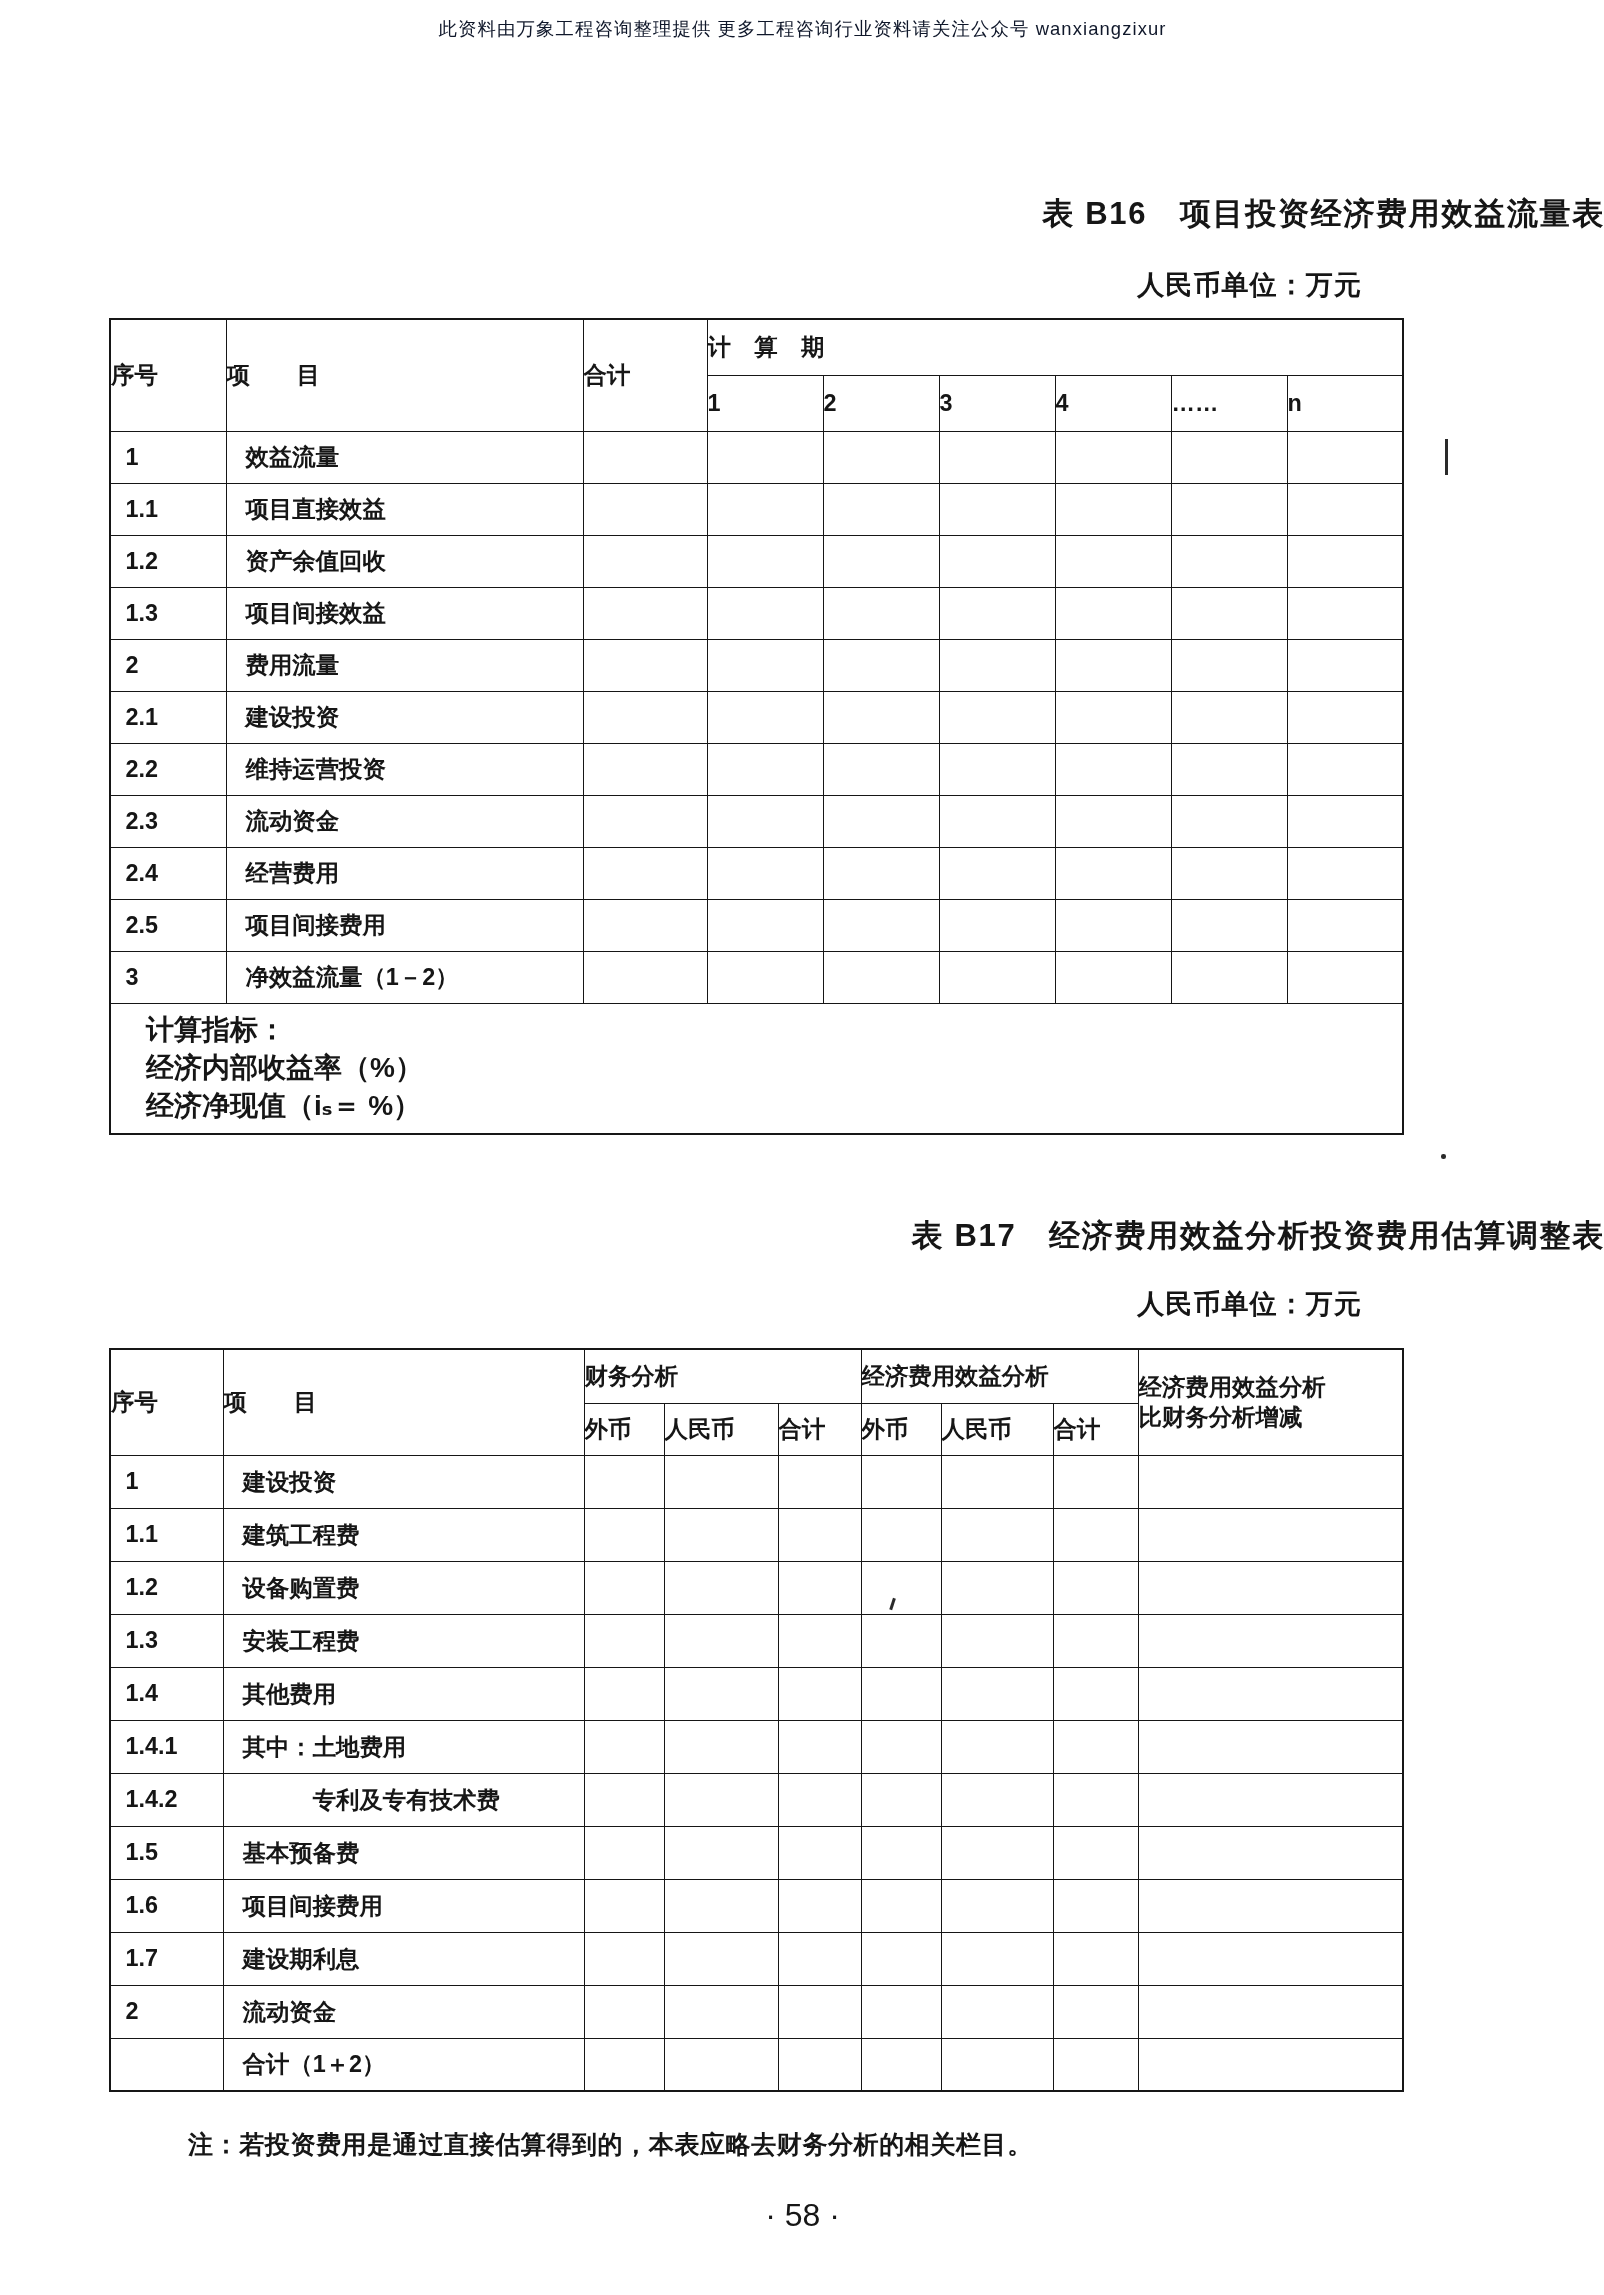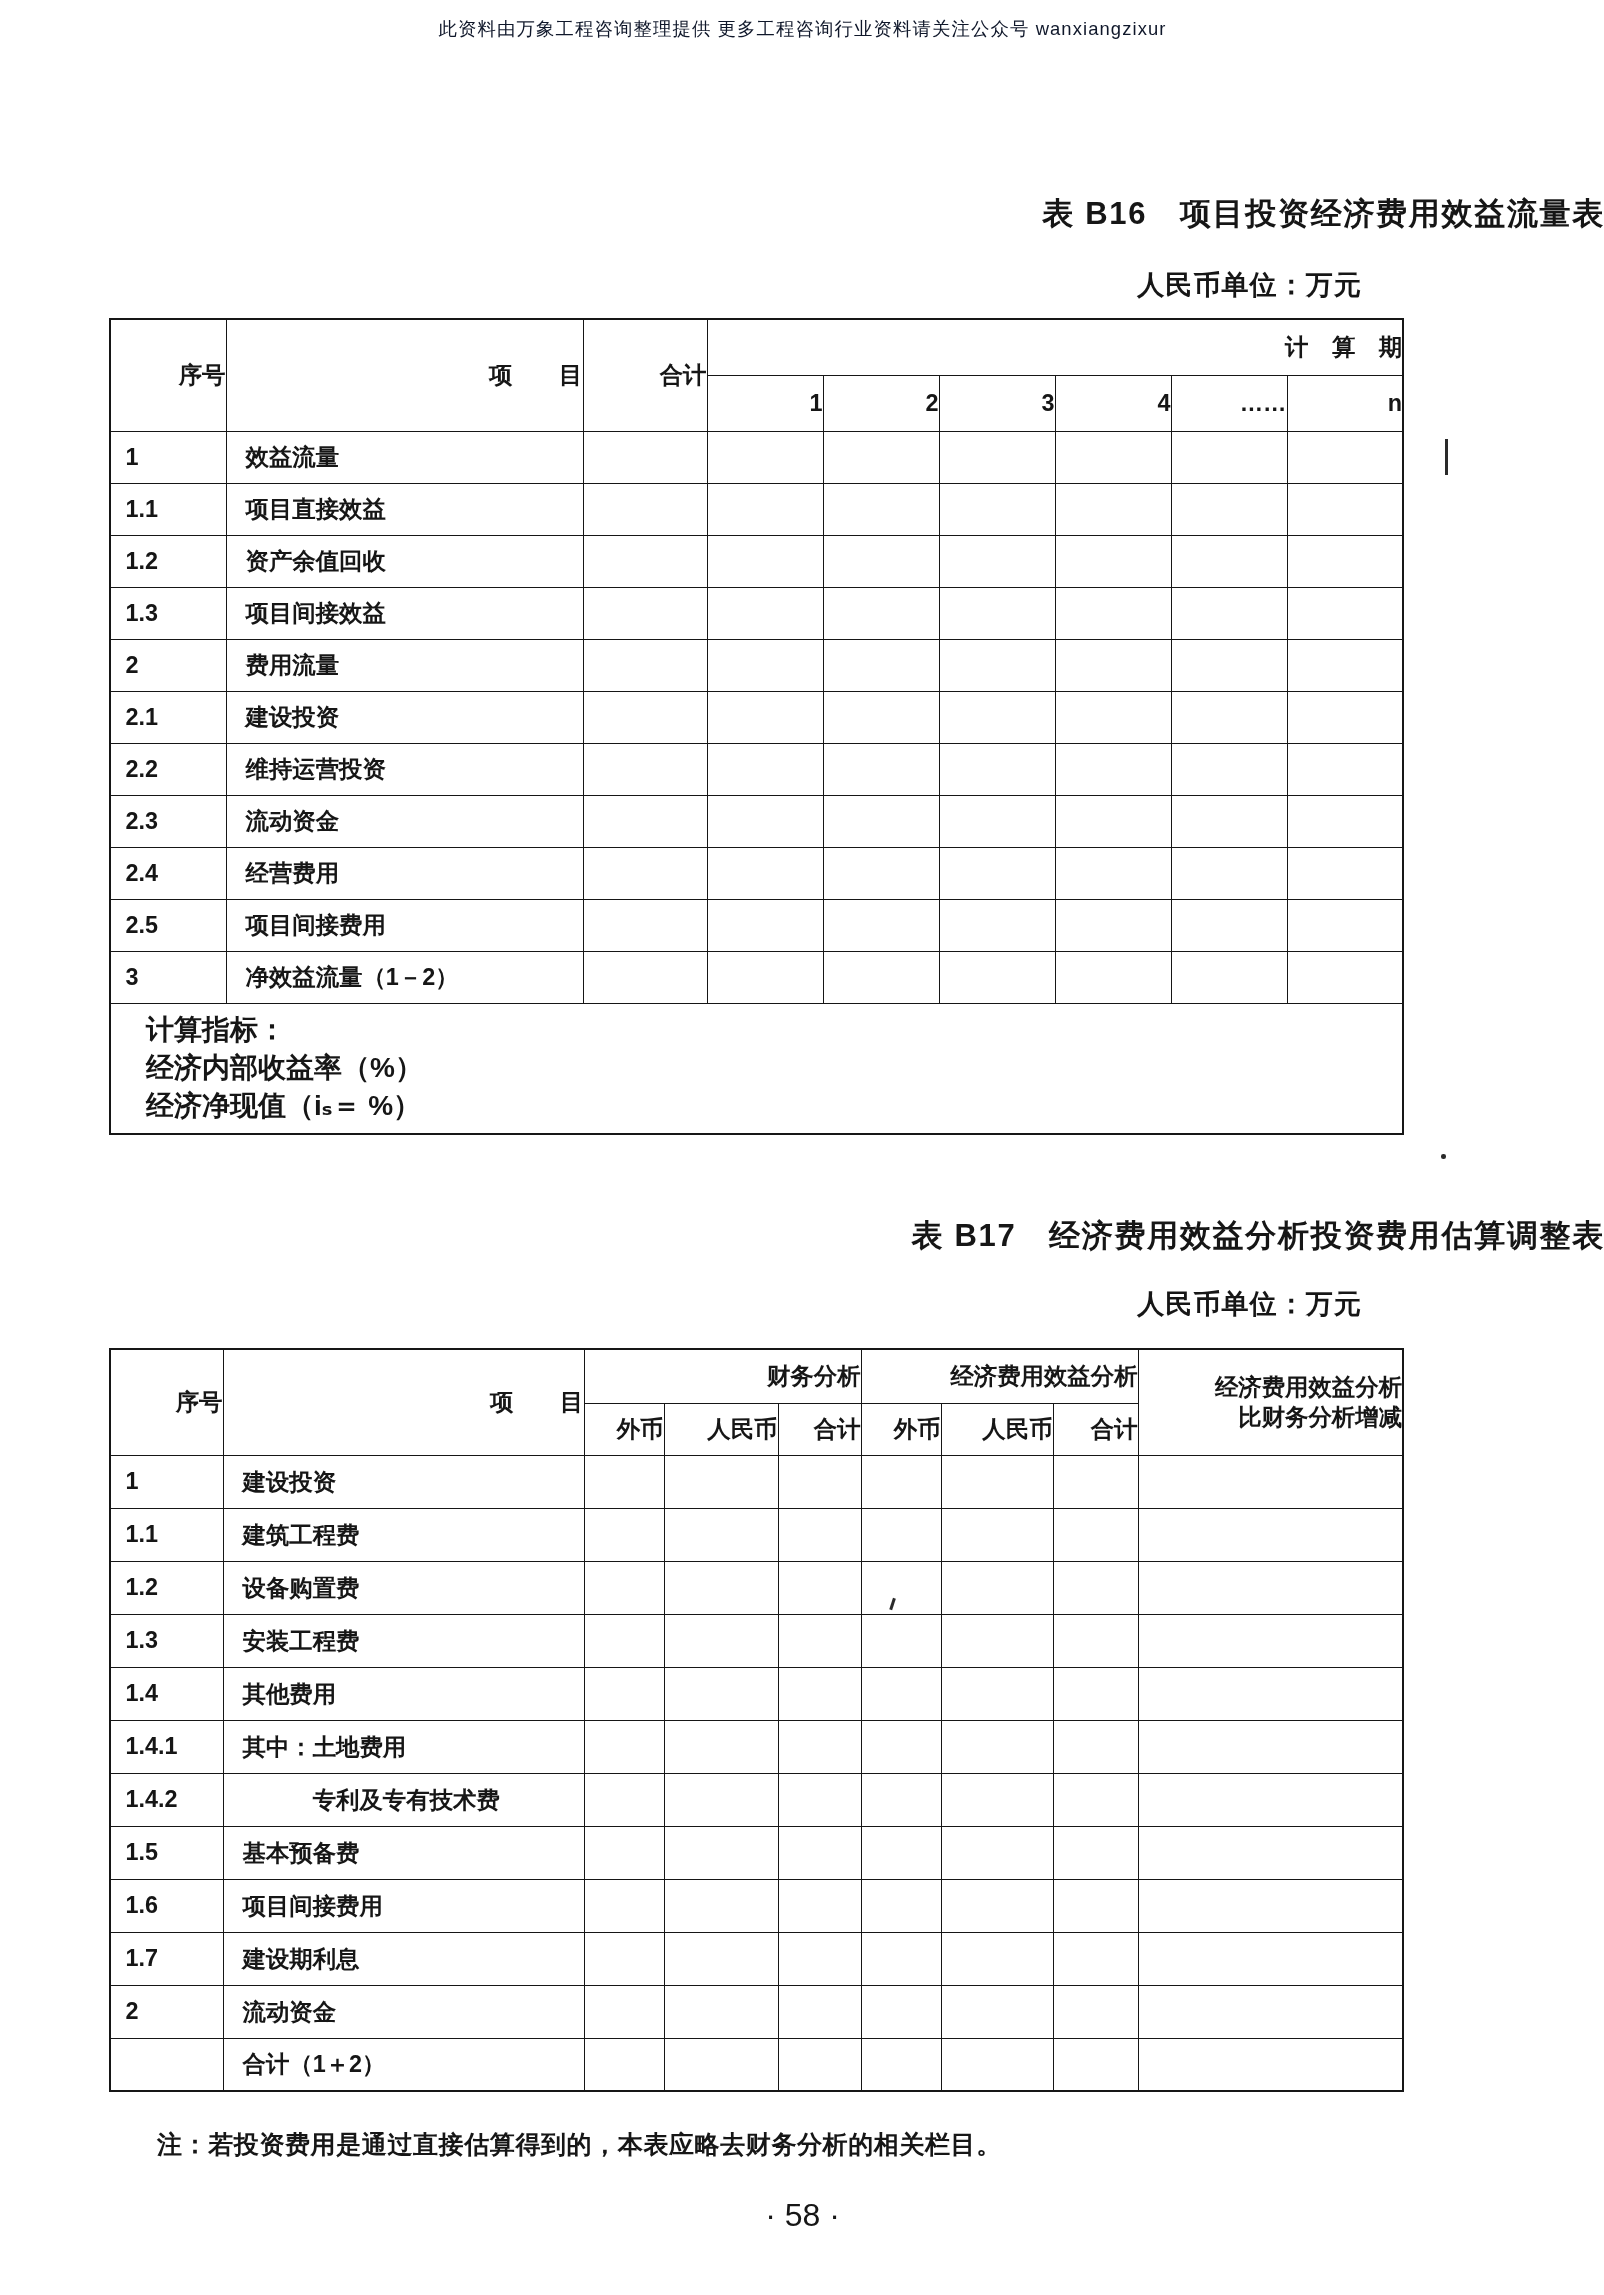--- a/index.html
+++ b/index.html
@@ -30,41 +30,41 @@
     position:absolute; left:109px; width:1293px;
     border-collapse:collapse; table-layout:fixed;
     border:2.8px solid #161616; background:#fff;
   }
   .doc-table th, .doc-table td {
     border:1.7px solid #161616;
     font-weight:bold; font-size:23.4px;
     vertical-align:middle; overflow:hidden;
     padding:0;
   }
-  .doc-table th { text-align:right; }
+  .doc-table th { text-align:left; }
   .doc-table td { text-align:center; }
   td.c-no   { text-align:left; padding-left:14.5px; }
   td.c-item { text-align:left; padding-left:19px; }
 
   tr.h100 { height:56px; }
   tr.h97  { height:54px; }
   tr.h93  { height:52px; }
   .b16 tbody tr { height:52px; }
   .b17 tbody tr { height:53px; }
 
   .b16 tfoot td {
     height:124px; text-align:left; vertical-align:middle;
     padding:7.8px 11px 7.8px 35px; font-size:28px; line-height:38px;
   }
 
   .two-line-head { font-size:22px; line-height:30px; }
   .two-line-head span { display:block; }
 
   .note {
-    position:absolute; left:157px; top:2128px;
+    position:absolute; left:188px; top:2128px;
     font-weight:bold; font-size:25px; letter-spacing:0.6px;font-family:Liberation Serif, serif;
   }
   .page-number {
     position:absolute; left:0; top:2197px; width:100%;
     text-align:center; font-size:32px;
   }
 
   .artifact-line { position:absolute; left:1445px; top:439px; width:2.8px; height:36px; background:#2a2a2a; }
   .artifact-dot  { position:absolute; left:1441px; top:1154px; width:4.5px; height:4.5px; border-radius:50%; background:#2a2a2a; }
   .artifact-tick { position:absolute; left:891px; top:1598px; width:3.3px; height:12.3px; background:#2a2a2a; transform:rotate(18deg); }

